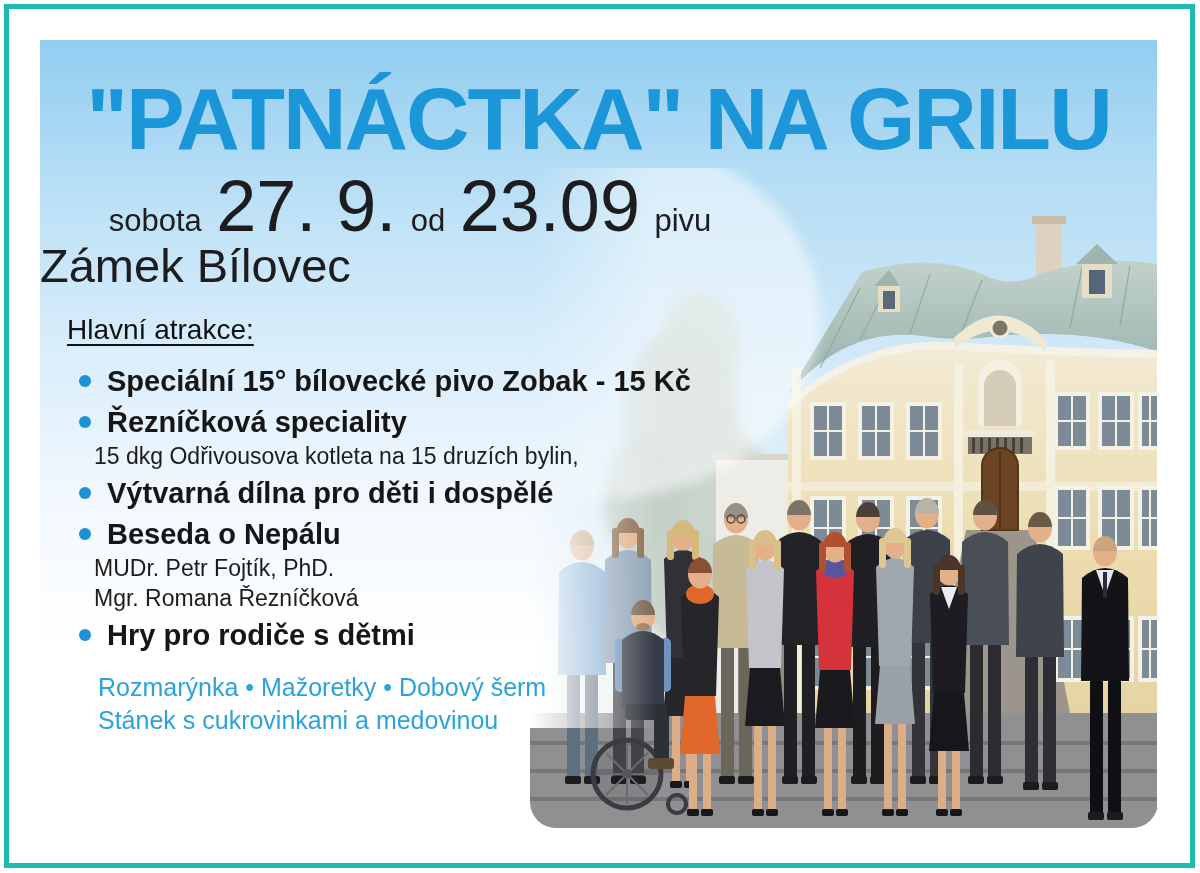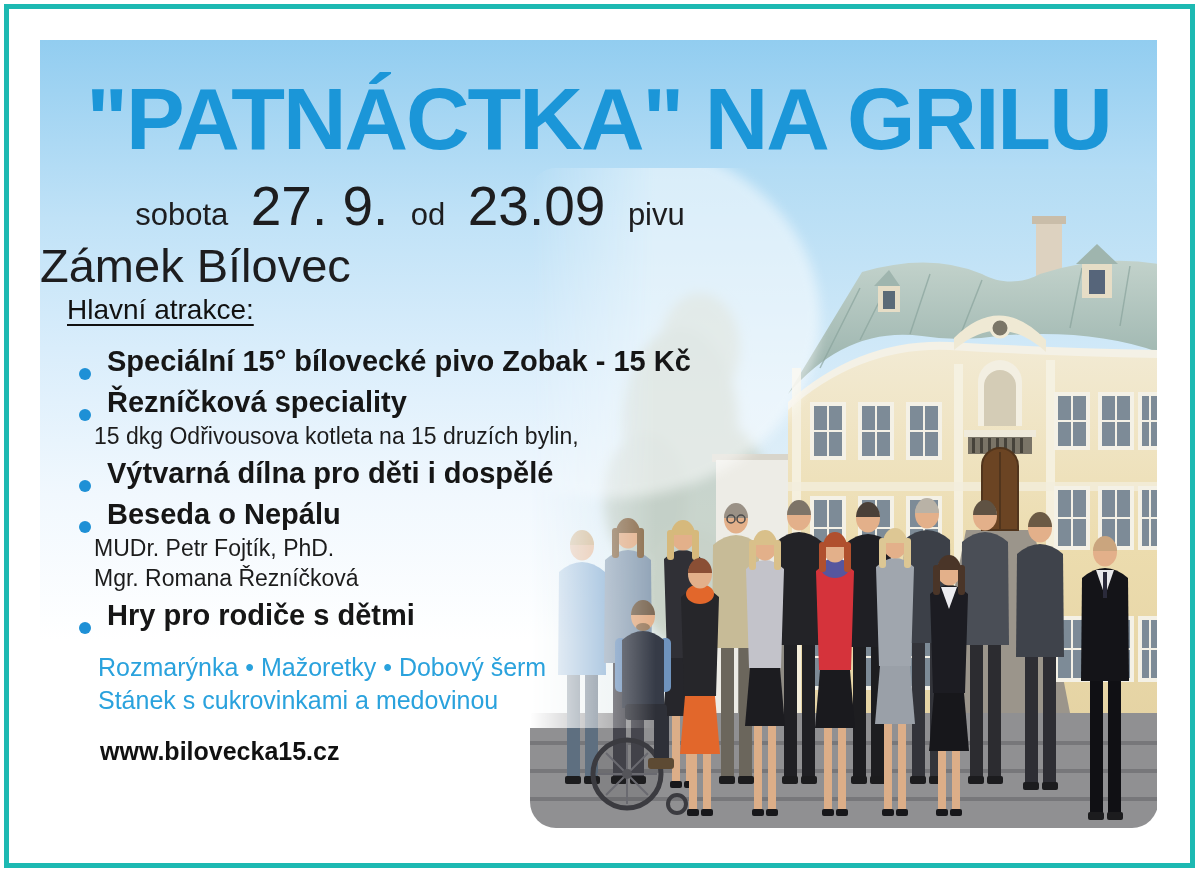--- a/index.html
+++ b/index.html
@@ -22,30 +22,30 @@
   .photo svg{display:block;width:628px;height:660px}
   .title{
     position:absolute;top:28px;left:0;width:100%;text-align:center;z-index:2;
     font-size:88px;font-weight:bold;letter-spacing:-2px;color:#1b96d8;white-space:nowrap;
   }
   .dateline{
     position:absolute;top:134px;left:0;width:740px;text-align:center;z-index:2;
     color:#1d1d1f;line-height:64px;white-space:nowrap;
   }
   .d-sm{font-size:31px}
-  .d-lg{font-size:55px;margin:0 18px}
+  .d-lg{font-size:72px;margin:0 10px}
   .venue{
     position:absolute;top:198px;left:0;width:740px;text-align:left;z-index:2;
     font-size:47px;color:#1d1d1f;
   }
-  .listcol{position:absolute;left:27px;top:252px;width:650px;z-index:2;color:#191919}
+  .listcol{position:absolute;left:27px;top:272px;width:650px;z-index:2;color:#191919}
   .heading{font-size:28px;line-height:36px;color:#111;text-decoration:underline;text-underline-offset:5px}
   ul.attr{list-style:none;margin:14px 0 0 0;padding:0}
   ul.attr li{margin:3px 0}
-  .row{display:flex;align-items:flex-end}
+  .row{display:flex;align-items:flex-start}
   .dot{flex:0 0 auto;width:12px;height:12px;border-radius:50%;background:#1e90d6;margin:13px 16px 0 12px}
   .label{font-size:29px;font-weight:bold;line-height:38px;color:#161616}
   .details{margin-left:27px;font-size:23px;line-height:30px;color:#1c1c1c}
   .extras{margin:17px 12px 0 31px;color:#2aa2dd;font-size:25px;line-height:33px}
   .website{margin:20px 0 0 33px;font-size:25px;font-weight:bold;color:#111}
 </style>
 </head>
 <body>
 
 <div class="frame"></div>
@@ -434,16 +434,15 @@
           <span class="label">Hry pro rodiče s dětmi</span>
         </div>
       </li>
     </ul>
 
     <div class="extras">
       <div>Rozmarýnka •  Mažoretky • Dobový šerm</div>
       <div>Stánek s cukrovinkami a medovinou</div>
     </div>
 
-    <div class="website">www.bilovecka15.cz</div>
   </div>
 
 </div>
 
 </body></html>

